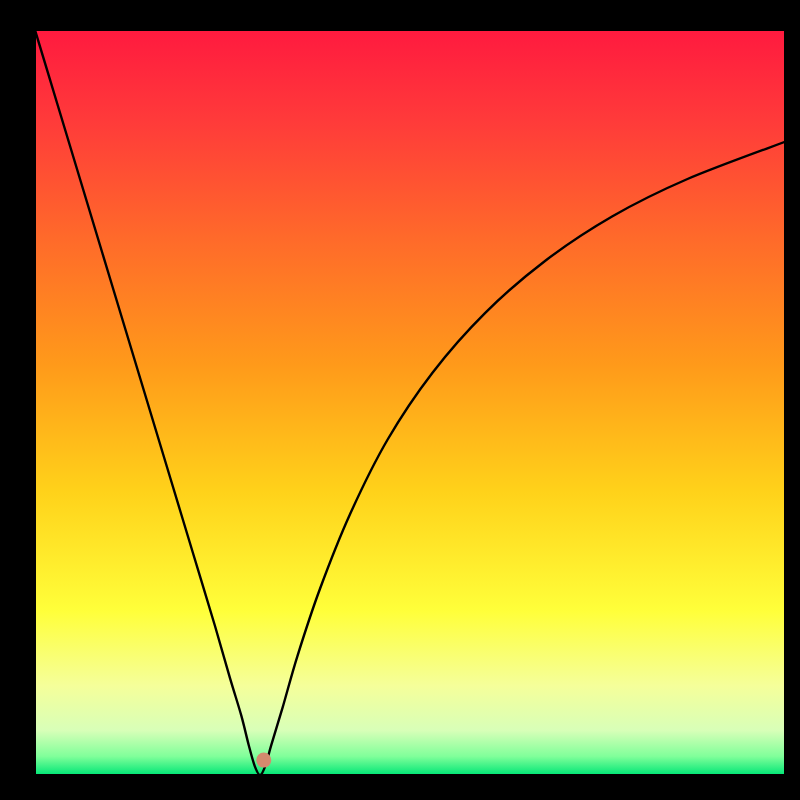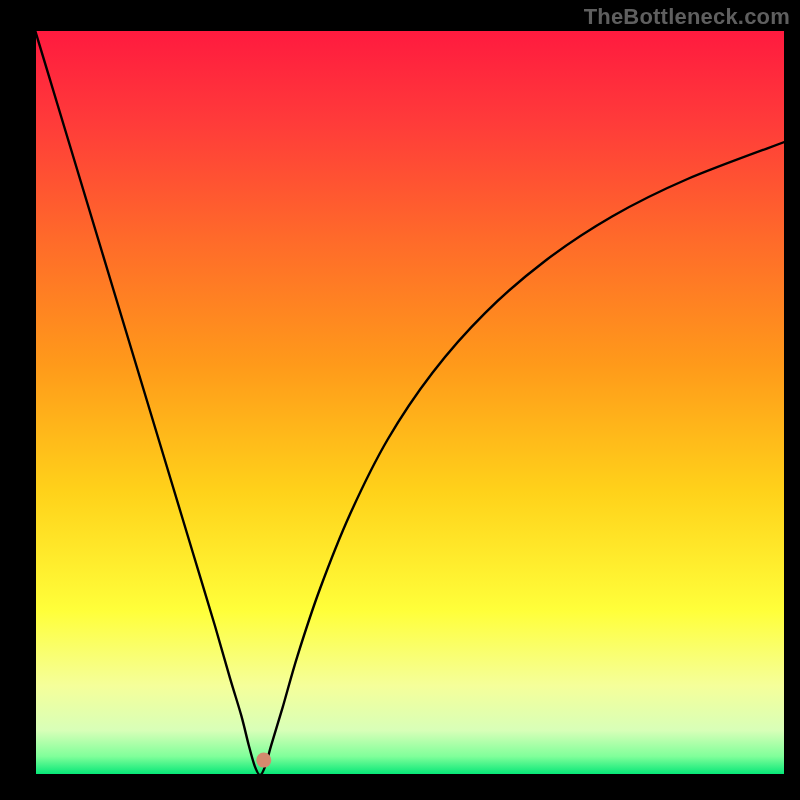--- a/index.html
+++ b/index.html
@@ -28,21 +28,20 @@
     user-select: none;
   }
   svg {
     display: block;
   }
 </style>
 </head>
 <body>
 <div class="frame">
 
-<div class="watermark">TheBottleneck.com</div>
 
 <svg id="chart-svg" width="800" height="800" viewBox="0 0 800 800">
   <defs>
     <linearGradient id="bg-grad" x1="0" y1="0" x2="0" y2="1">
           <stop offset="0.00%" stop-color="#ff1a3f"></stop>
           <stop offset="12.00%" stop-color="#ff3a3a"></stop>
           <stop offset="28.00%" stop-color="#ff6a2a"></stop>
           <stop offset="45.00%" stop-color="#ff9a1a"></stop>
           <stop offset="62.00%" stop-color="#ffd21a"></stop>
           <stop offset="78.00%" stop-color="#ffff3a"></stop>

